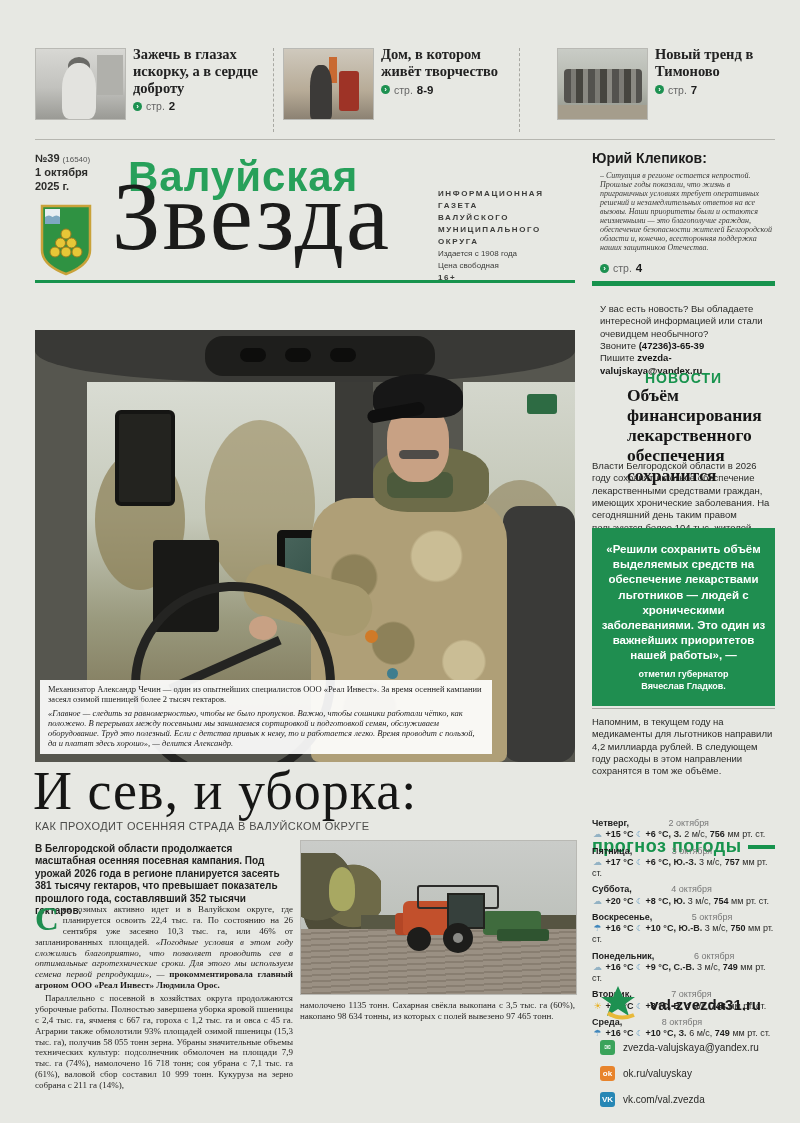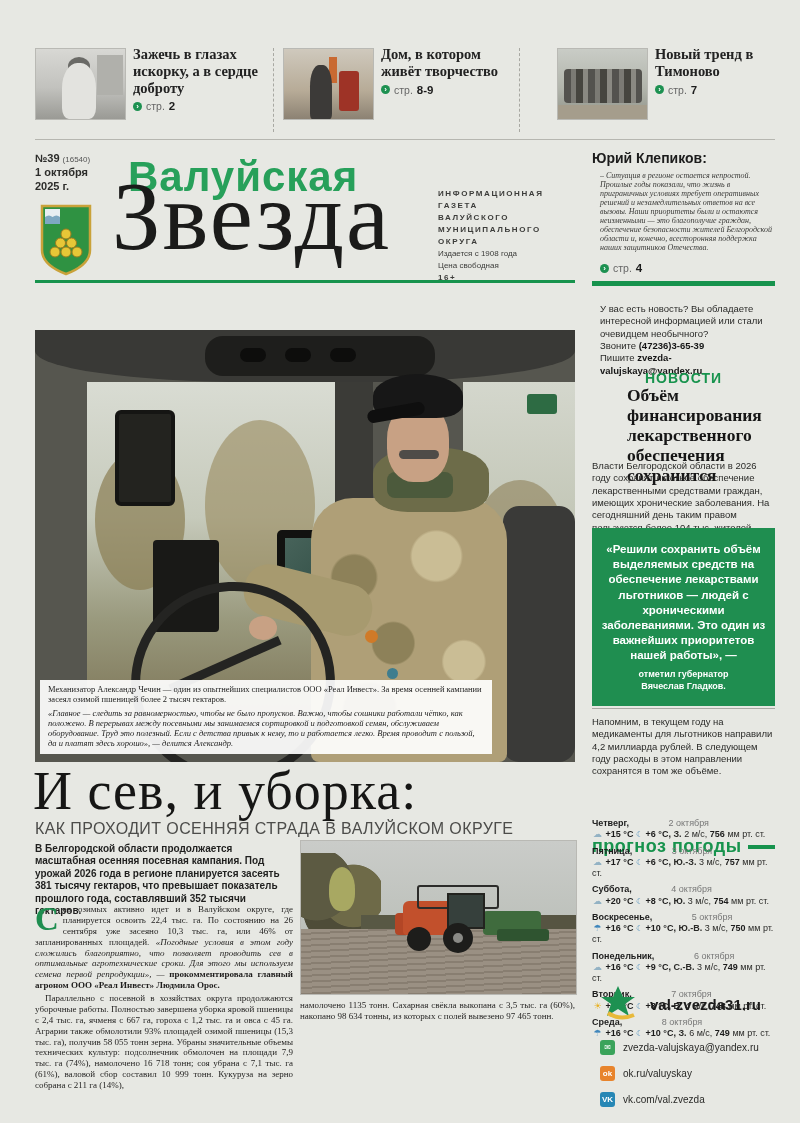--- a/index.html
+++ b/index.html
@@ -122,21 +122,21 @@
   .mp-wspoke{position:absolute;left:130px;top:330px;width:120px;height:9px;background:#242422;transform:rotate(-24deg);}
   .mp-knob1{position:absolute;left:330px;top:300px;width:13px;height:13px;border-radius:50%;background:#d07a28;}
   .mp-knob2{position:absolute;left:352px;top:338px;width:11px;height:11px;border-radius:50%;background:#3e7d8e;}
   .mp-sticker{position:absolute;left:492px;top:64px;width:30px;height:20px;background:#2d6b43;border-radius:3px;}
   .caption{position:absolute;left:5px;top:350px;width:452px;background:rgba(255,255,255,0.92);
            padding:5px 8px;box-sizing:border-box;font-family:"Liberation Serif","DejaVu Serif",serif;
            font-size:8.5px;line-height:1.17;color:#1c1c1c;}
   .caption .c2{margin-top:4px;font-style:italic;}
 
   .headline{position:absolute;left:33px;top:760px;font-size:54px;font-weight:normal;color:#161615;letter-spacing:1px;}
-  .subhead{position:absolute;left:35px;top:820px;font-size:16px;color:#4c4c4a;letter-spacing:0.4px;}
+  .subhead{position:absolute;left:35px;top:820px;font-size:11px;color:#4c4c4a;letter-spacing:0.4px;}
   .lead{position:absolute;left:35px;top:843px;width:258px;font-size:10px;font-weight:bold;line-height:1.24;color:#1f1f1e;}
   .bodytext{font-family:"Liberation Serif","DejaVu Serif",serif;font-size:9px;line-height:1.21;color:#201f1e;text-align:justify;}
   .colL{position:absolute;left:35px;top:904px;width:258px;}
   .colR{position:absolute;left:300px;top:1000px;width:275px;}
   .colL p, .colR p{margin:0 0 0 0;}
   .colL p+p, .colR p+p{margin-top:2px;text-indent:10px;}
   .dropcap{float:left;font-size:33px;line-height:0.82;font-weight:bold;color:#1f8e50;padding-right:4px;padding-top:2px;}
   .qit{font-style:italic;}
 
   .photo2{position:absolute;left:300px;top:840px;width:275px;height:153px;background:#c7cac6;overflow:hidden;border:1px solid #b9b9b4;}

